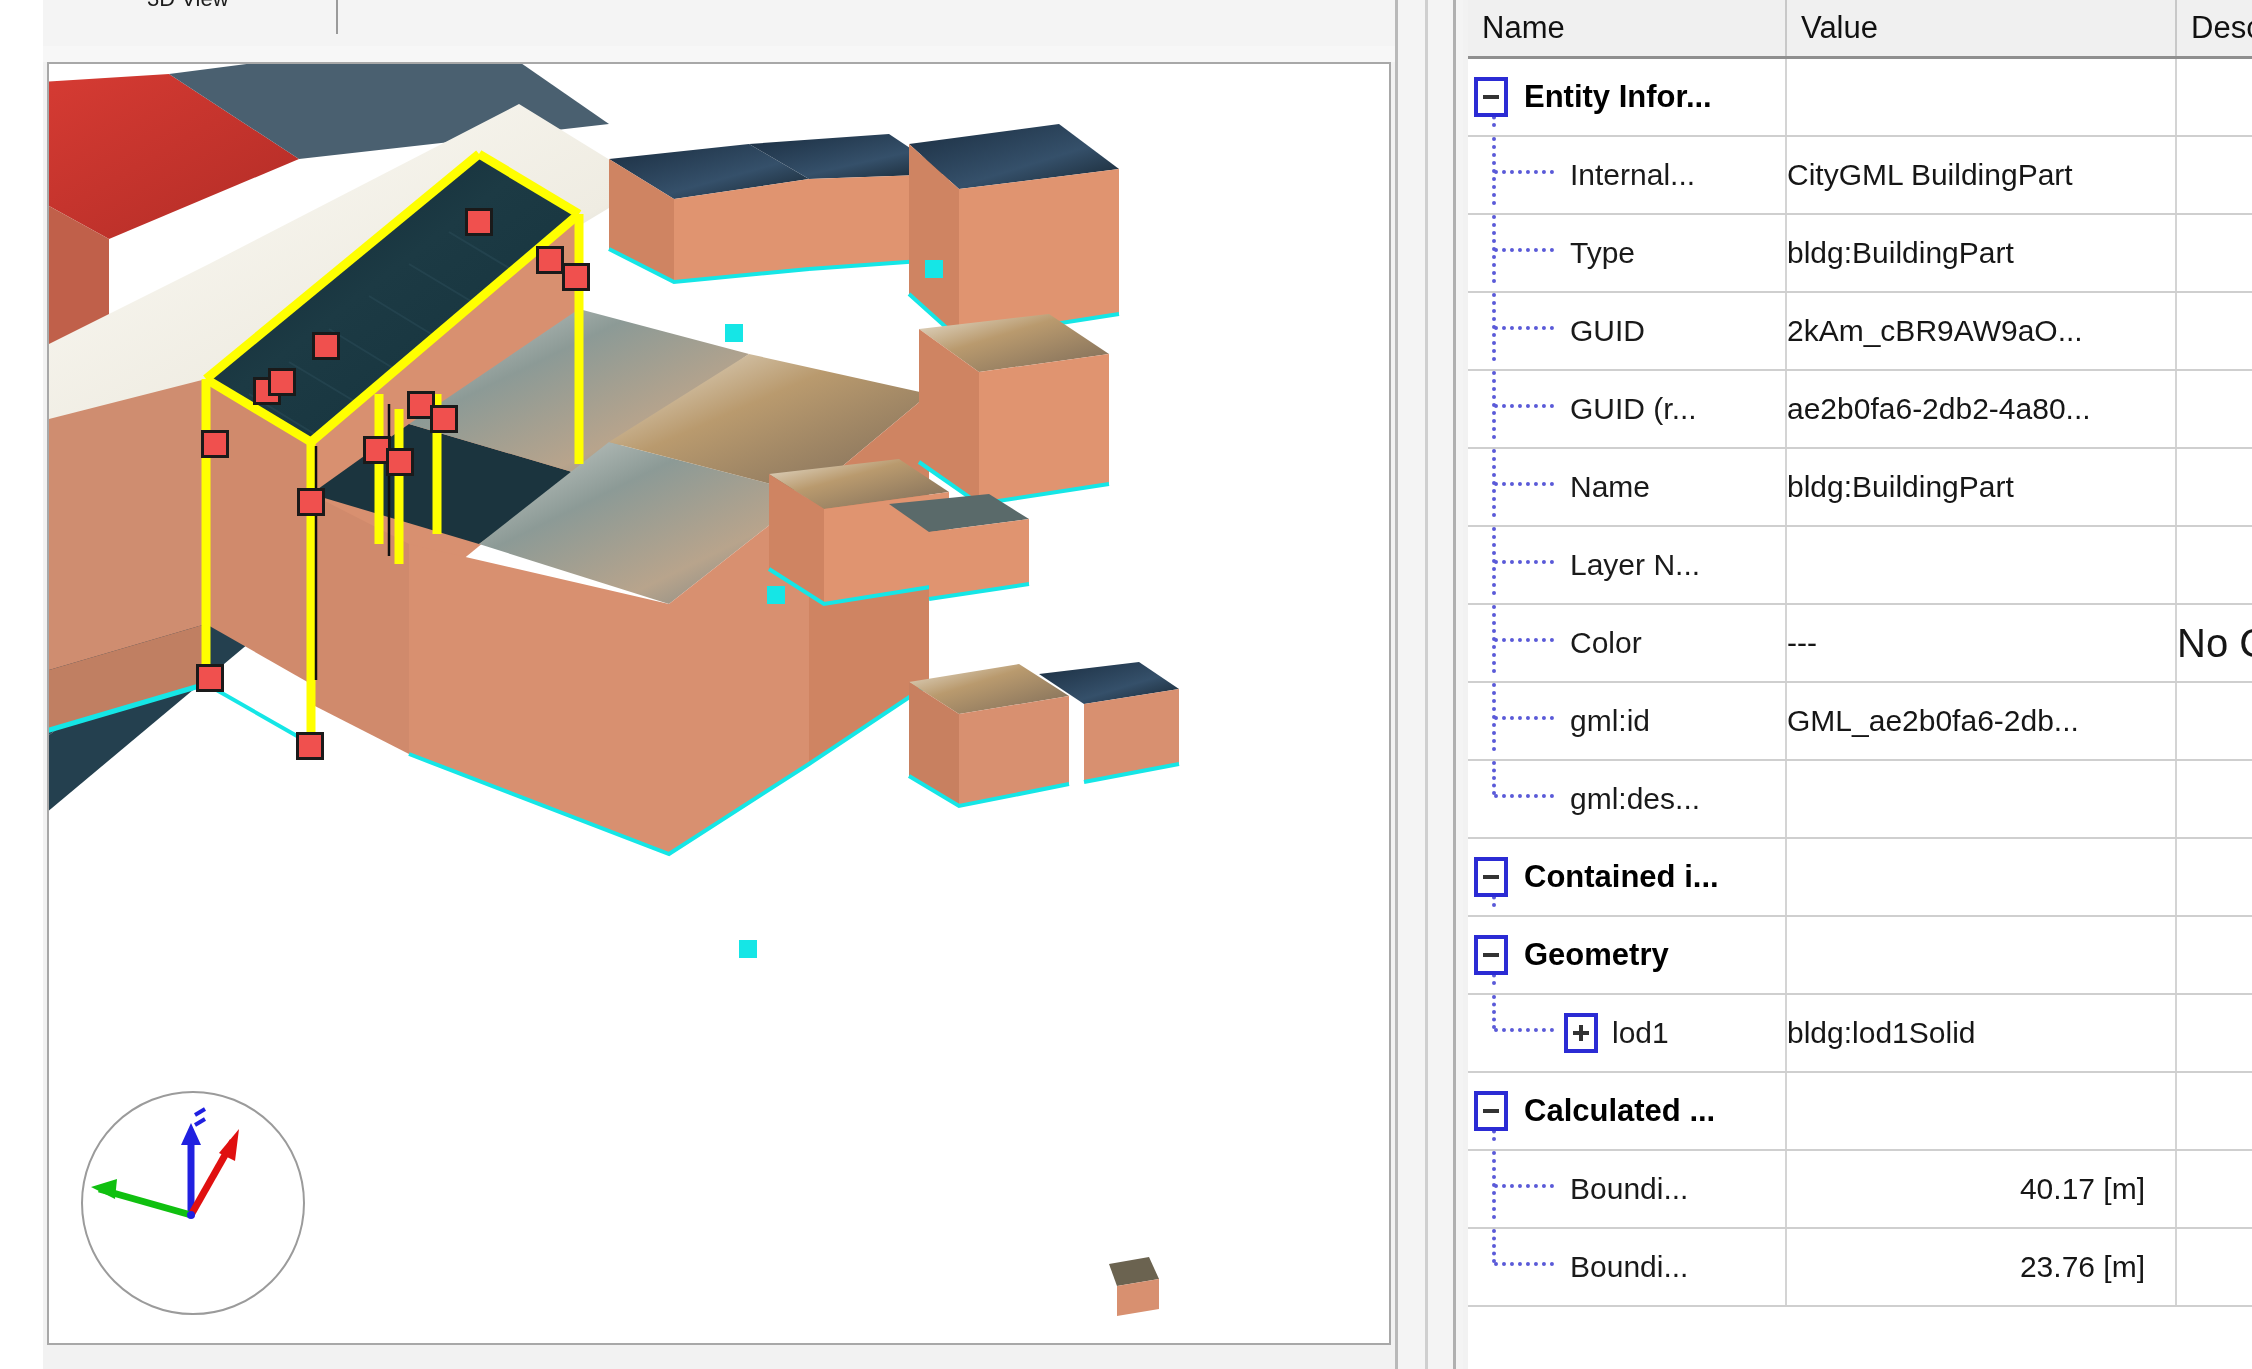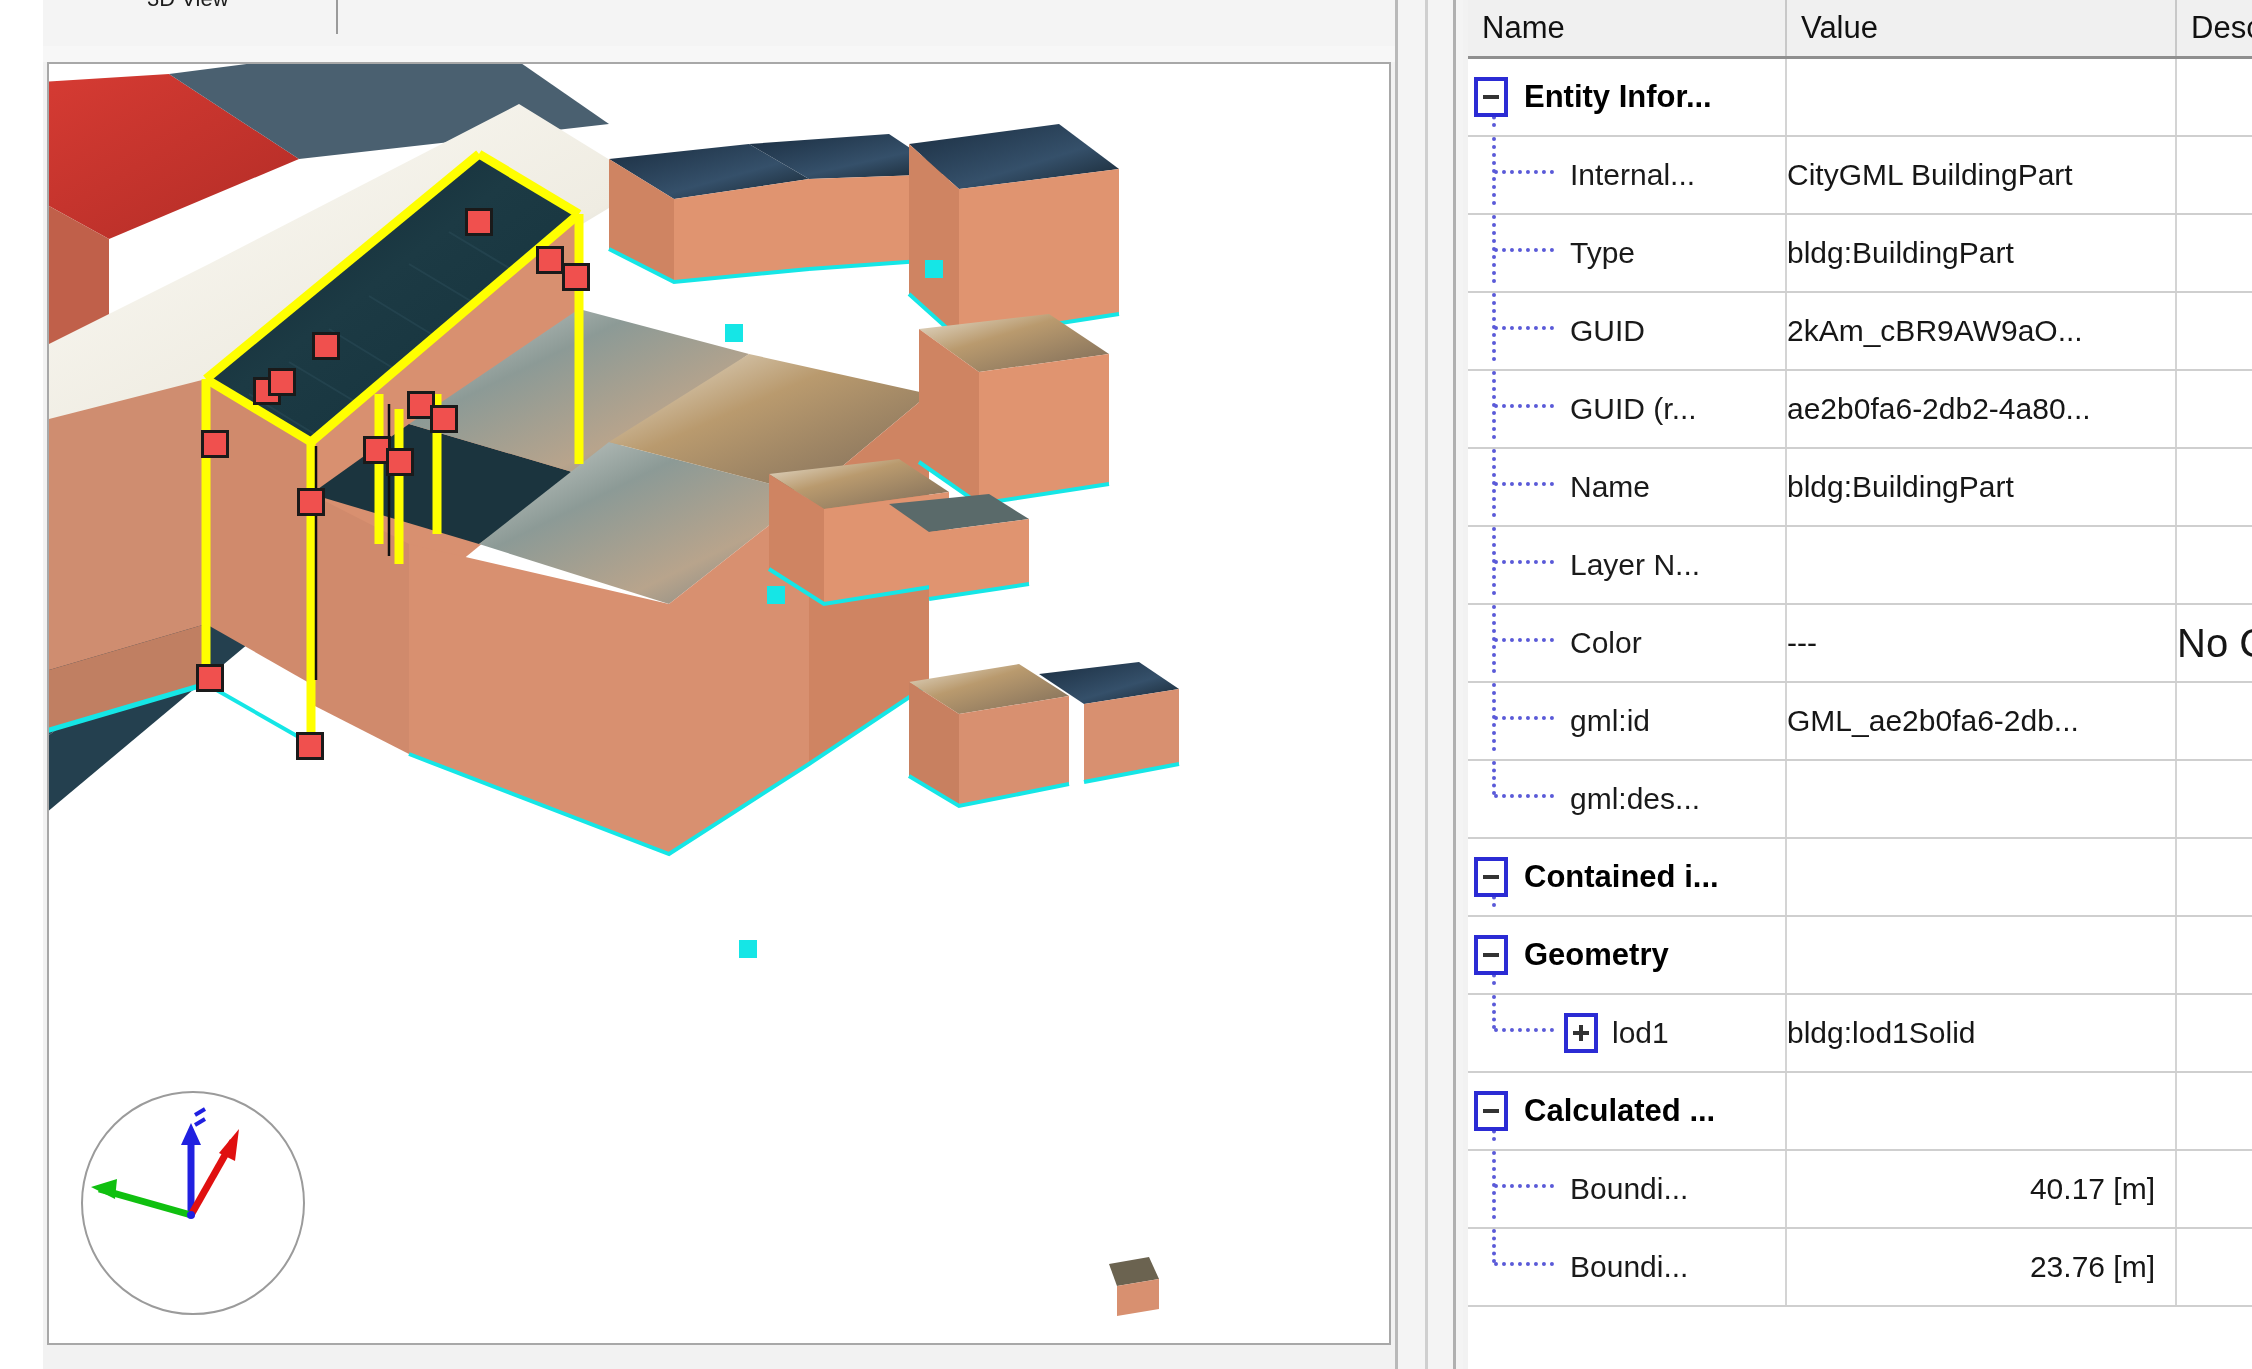--- a/index.html
+++ b/index.html
@@ -215,21 +215,21 @@
     color: #000;
   }
   .child-label {
     font-size: 30px;
     margin-left: 102px;
     color: #1a1a1a;
   }
   .child-label.after-exp { margin-left: 14px; }
 
   .val-cell { padding-left: 16px; font-size: 30px; color: #161616; }
-  .val-cell.num { text-align: right; padding-right: 20px; }
+  .val-cell.num { text-align: right; padding-right: 30px; }
   .desc-cell { padding-left: 16px; font-size: 40px; color: #161616; }
 
   .link {
     color: #2a5fd8;
     text-decoration: underline;
     cursor: pointer;
   }
 </style>
 </head>
 <body>

